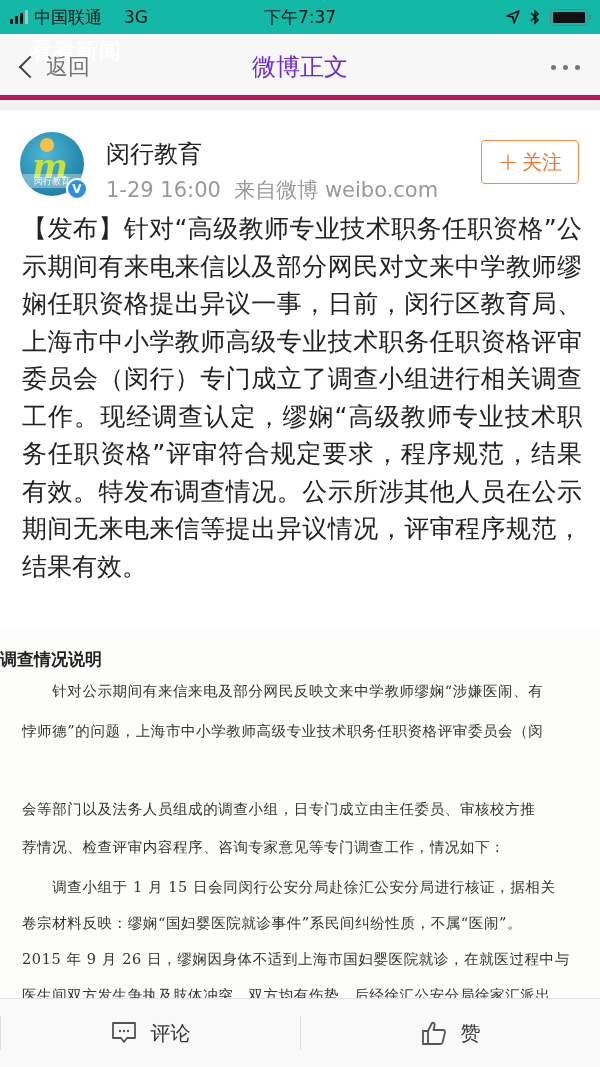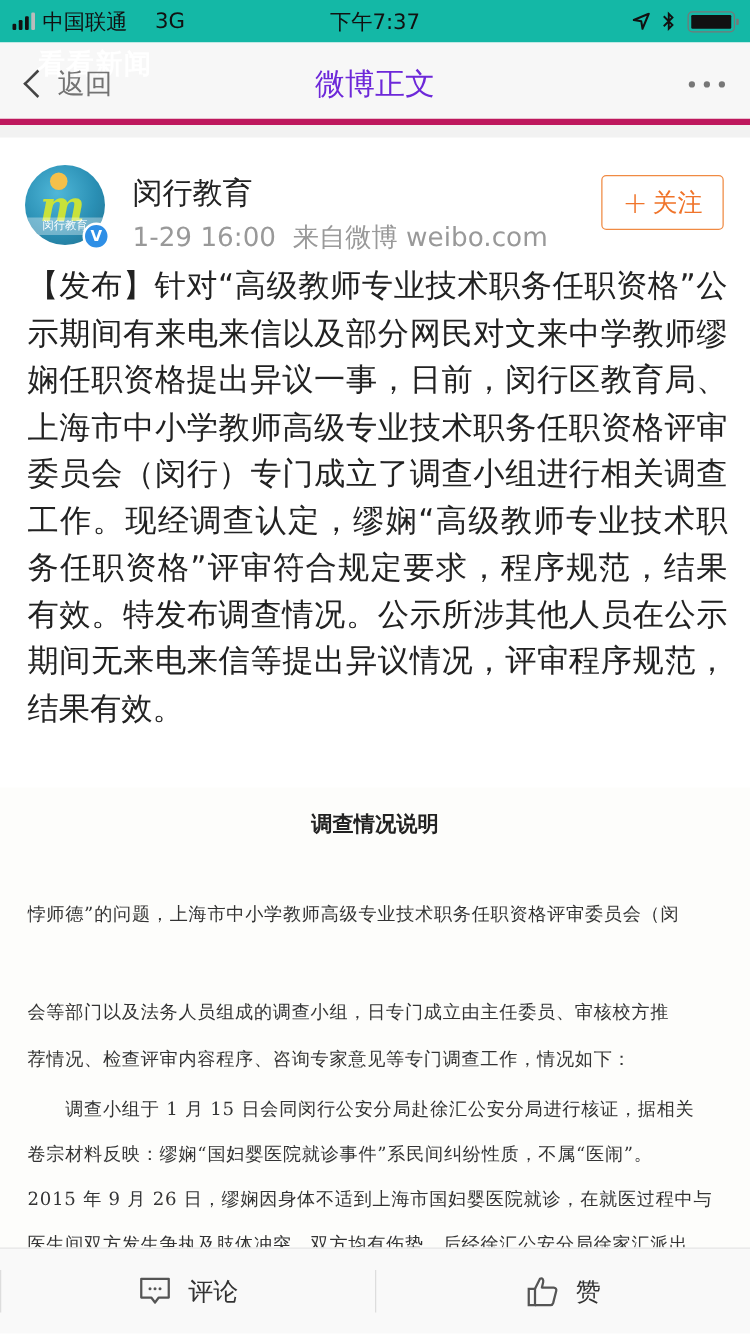--- a/index.html
+++ b/index.html
@@ -40,21 +40,21 @@
   .author-name { position: absolute; left: 106px; top: 28px; font-size: 24px; color: #222; }
   .post-meta { position: absolute; left: 106px; top: 66px; font-size: 21px; color: #999; }
   .follow-btn { position: absolute; right: 21px; top: 30px; width: 98px; height: 44px; border: 1.5px solid #f08a43; border-radius: 4px; color: #f0742a; font-size: 20px; display: flex; align-items: center; justify-content: center; background: #fff; }
   .follow-btn .plus { font-size: 24px; margin-right: 4px; font-weight: 300; }
 
   
   .post-body { position: absolute; top: 210px; left: 22px; width: 560px; font-size: 25px; line-height: 37.5px; color: #222; text-align: justify; }
 
   
   .doc-image { position: absolute; top: 630px; left: 0; width: 600px; height: 368px; background: #fdfdfb; overflow: hidden; }
-  .doc-title { position: absolute; top: 18px; left: 0; width: 600px; text-align: center; font-family: "DejaVu Serif", serif; font-weight: bold; font-size: 17px; color: #222; }
+  .doc-title { position: absolute; top: 18px; left: 0; width: 600px; text-align: left; font-family: "DejaVu Serif", serif; font-weight: bold; font-size: 17px; color: #222; }
   .doc-line { position: absolute; left: 22px; width: 556px; font-family: "DejaVu Serif", serif; font-size: 14.5px; color: #333; white-space: nowrap; overflow: hidden; letter-spacing: 0.6px; }
 
   
   .toolbar { position: absolute; top: 998px; left: 0; width: 600px; height: 69px; background: #f9f9f9; border-top: 1px solid #e5e5e5; display: flex; align-items: center; }
   .tool { flex: 1; display: flex; align-items: center; justify-content: center; font-size: 20px; color: #333; height: 100%; }
   .tool svg { margin-right: 14px; }
   .divider { width: 1px; height: 34px; background: #ddd; }
 </style>
 </head>
 <body>
@@ -112,20 +112,21 @@
   <div class="follow-btn">
     <span class="plus">+</span>
     <span>关注</span>
   </div>
 </div>
 
 <div class="post-body">【发布】针对“高级教师专业技术职务任职资格”公示期间有来电来信以及部分网民对文来中学教师缪娴任职资格提出异议一事，日前，闵行区教育局、上海市中小学教师高级专业技术职务任职资格评审委员会（闵行）专门成立了调查小组进行相关调查工作。现经调查认定，缪娴“高级教师专业技术职务任职资格”评审符合规定要求，程序规范，结果有效。特发布调查情况。公示所涉其他人员在公示期间无来电来信等提出异议情况，评审程序规范，结果有效。</div>
 
 <div class="doc-image">
   <div class="doc-title">调查情况说明</div>
+  <div class="doc-line" style="top:52px">　　针对公示期间有来信来电及部分网民反映文来中学教师缪娴“涉嫌医闹、有</div>
   <div class="doc-line" style="top:92px">悖师德”的问题，上海市中小学教师高级专业技术职务任职资格评审委员会（闵</div>
   <div class="doc-line" style="top:170px">会等部门以及法务人员组成的调查小组，日专门成立由主任委员、审核校方推</div>
   <div class="doc-line" style="top:208px">荐情况、检查评审内容程序、咨询专家意见等专门调查工作，情况如下：</div>
   <div class="doc-line" style="top:248px">　　调查小组于 1 月 15 日会同闵行公安分局赴徐汇公安分局进行核证，据相关</div>
   <div class="doc-line" style="top:284px">卷宗材料反映：缪娴“国妇婴医院就诊事件”系民间纠纷性质，不属“医闹”。</div>
   <div class="doc-line" style="top:320px">2015 年 9 月 26 日，缪娴因身体不适到上海市国妇婴医院就诊，在就医过程中与</div>
   <div class="doc-line" style="top:356px">医生间双方发生争执及肢体冲突，双方均有伤势，后经徐汇公安分局徐家汇派出</div>
 </div>
 
 <div class="toolbar">

